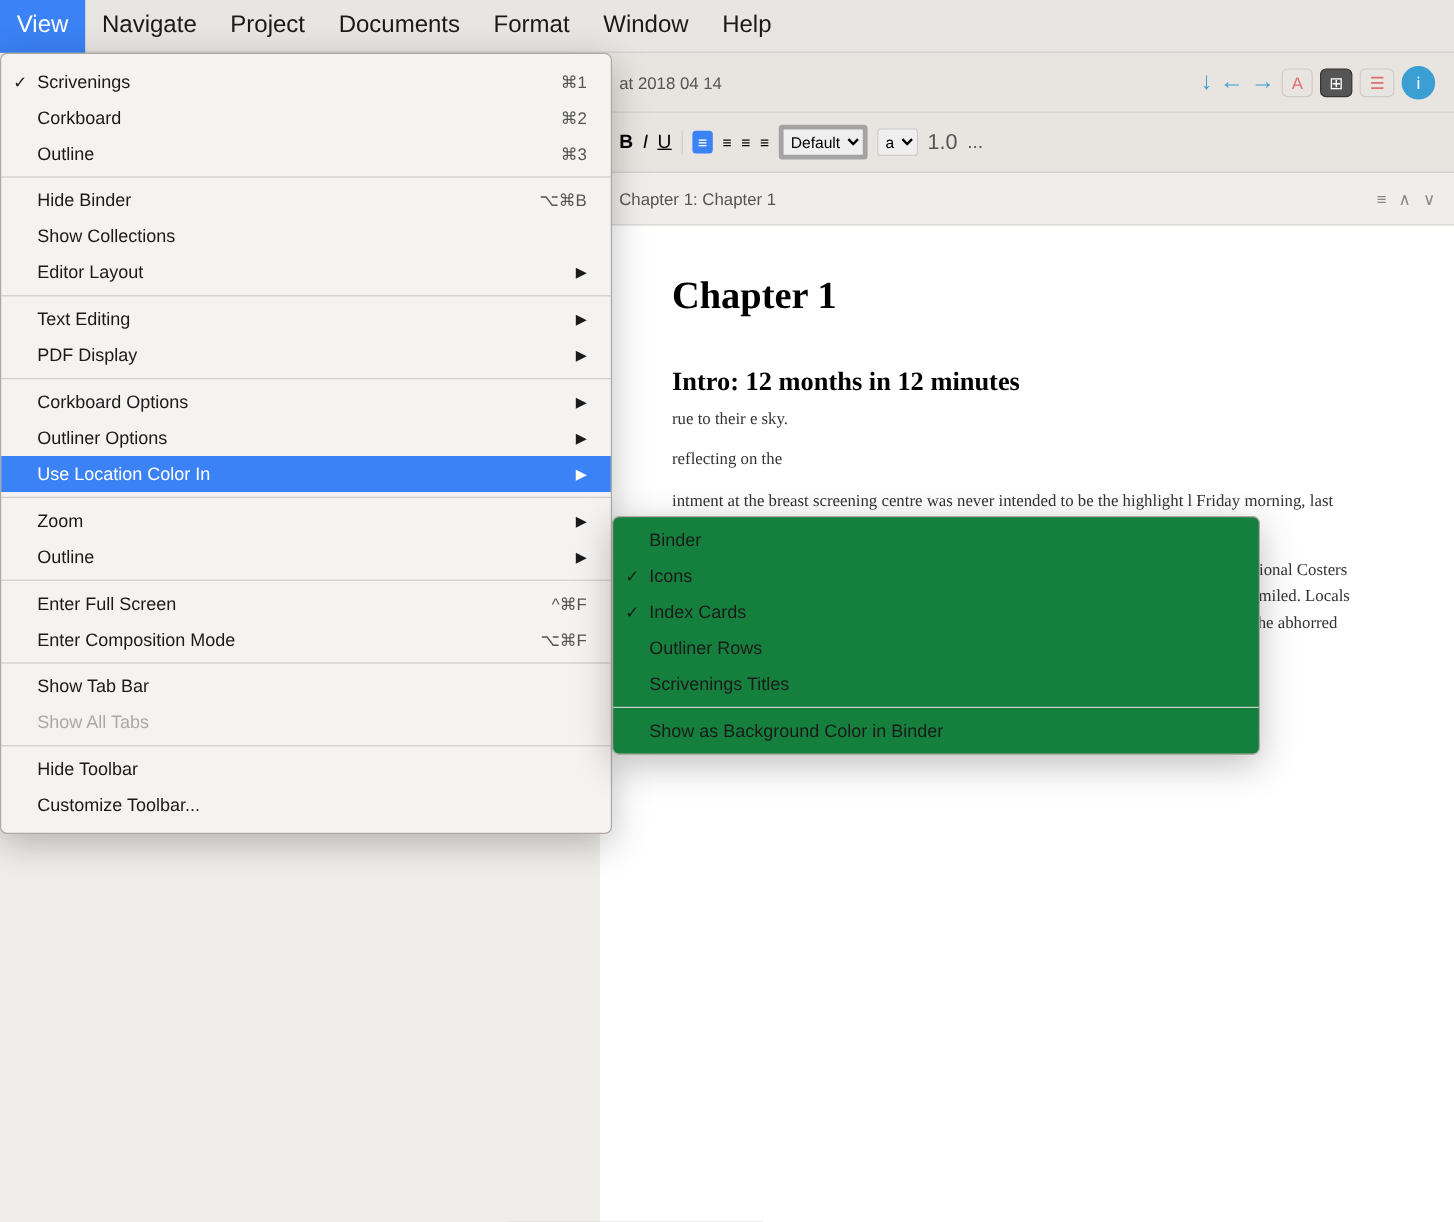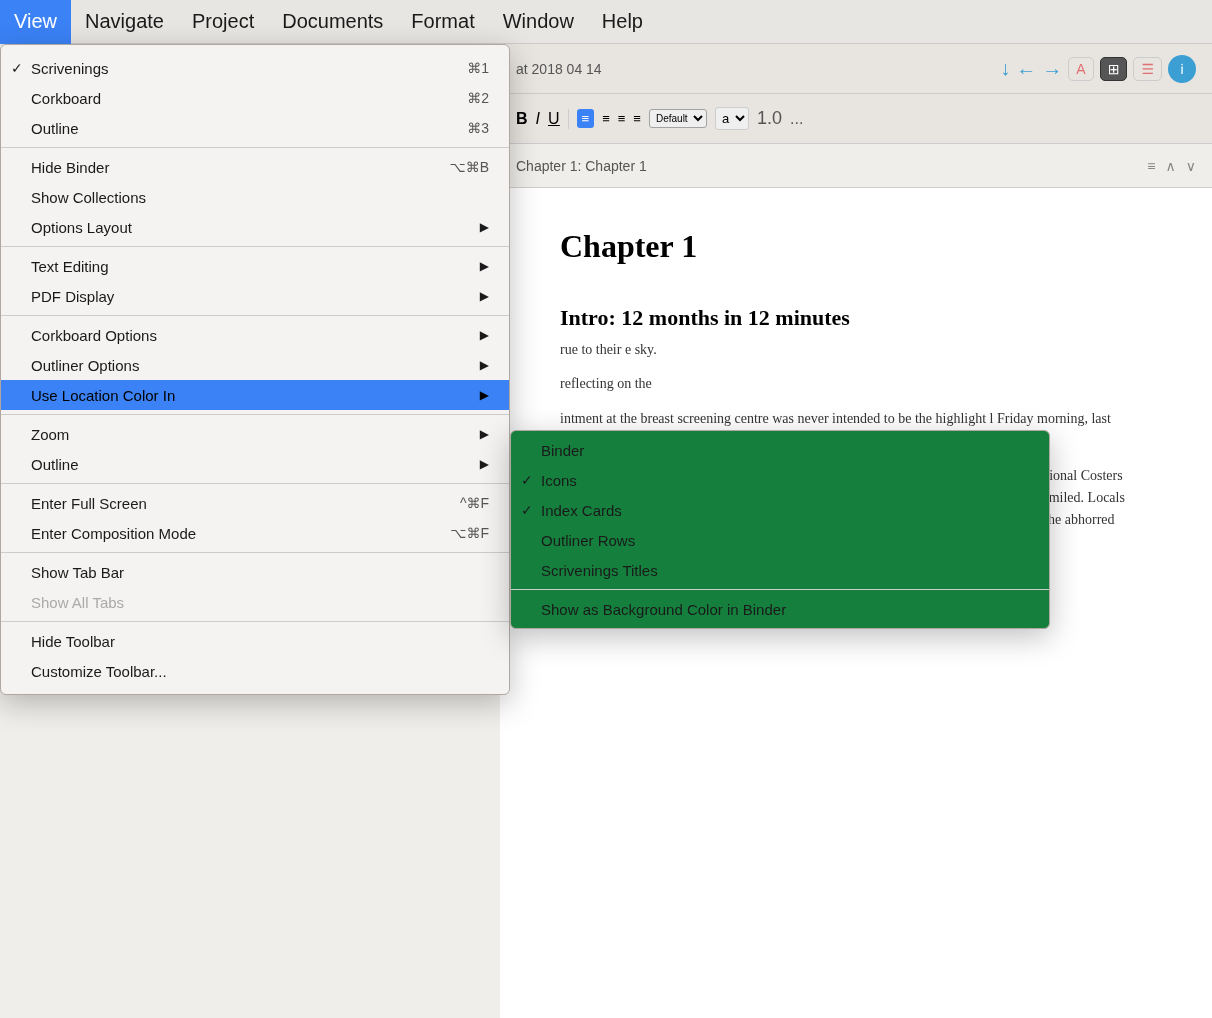--- a/index.html
+++ b/index.html
@@ -134,21 +134,21 @@
       padding: 5px 20px 5px 30px;
       font-size: 15px;
       color: #1a1a1a;
       cursor: pointer;
       white-space: nowrap;
       min-height: 30px;
     }
 
     .menu-row.highlighted {
       background: #3b82f6;
-      color: #000000;
+      color: #ffffff;
       gap: 28px;
     }
 
     .menu-row.disabled {
       color: #aaa;
     }
 
     .menu-row .check-mark {
       position: absolute;
       left: 10px;
@@ -279,21 +279,21 @@
 
   <div style="position:absolute; top:94px; left:500px; right:0; height:50px; background:#e8e5e0; border-bottom:1px solid #ccc; display:flex; align-items:center; padding:0 16px; gap:8px;">
     <button style="background:transparent; border:none; font-size:16px; font-weight:bold; cursor:pointer;">B</button>
     <button style="background:transparent; border:none; font-size:16px; font-style:italic; cursor:pointer;"><em>I</em></button>
     <button style="background:transparent; border:none; font-size:16px; text-decoration:underline; cursor:pointer;"><u>U</u></button>
     <span style="width:1px; height:20px; background:#ccc;"></span>
     <button style="background:#3b82f6; border:none; border-radius:3px; padding:2px 5px; font-size:13px; color:white; cursor:pointer;">≡</button>
     <button style="background:transparent; border:none; font-size:13px; cursor:pointer;">≡</button>
     <button style="background:transparent; border:none; font-size:13px; cursor:pointer;">≡</button>
     <button style="background:transparent; border:none; font-size:13px; cursor:pointer;">≡</button>
-    <select style="font-size:10px; border:1px solid #a3a3a3; border-radius:3px; padding:2px;">
+    <select style="font-size:13px; border:4px solid #a3a3a3; border-radius:3px; padding:2px;">
       <option>Default</option>
     </select>
     <select style="font-size:13px; border:1px solid #ccc; border-radius:3px; padding:2px;">
       <option>a</option>
     </select>
     <span style="font-size:18px; color:#555;">1.0</span>
     <span style="font-size:16px; color:#555;">...</span>
   </div>
 
   <div class="main-menu-dropdown">
@@ -322,21 +322,21 @@
 
     <div class="menu-section">
       <div class="menu-row">
         <span class="menu-row-label">Hide Binder</span>
         <span class="menu-row-shortcut">⌥⌘B</span>
       </div>
       <div class="menu-row">
         <span class="menu-row-label">Show Collections</span>
       </div>
       <div class="menu-row">
-        <span class="menu-row-label">Options Layout</span>
+        <span class="menu-row-label">Editor Layout</span>
         <span class="arrow-indicator">▶</span>
       </div>
     </div>
 
     <div class="menu-section">
       <div class="menu-row">
         <span class="menu-row-label">Text Editing</span>
         <span class="arrow-indicator">▶</span>
       </div>
       <div class="menu-row">

